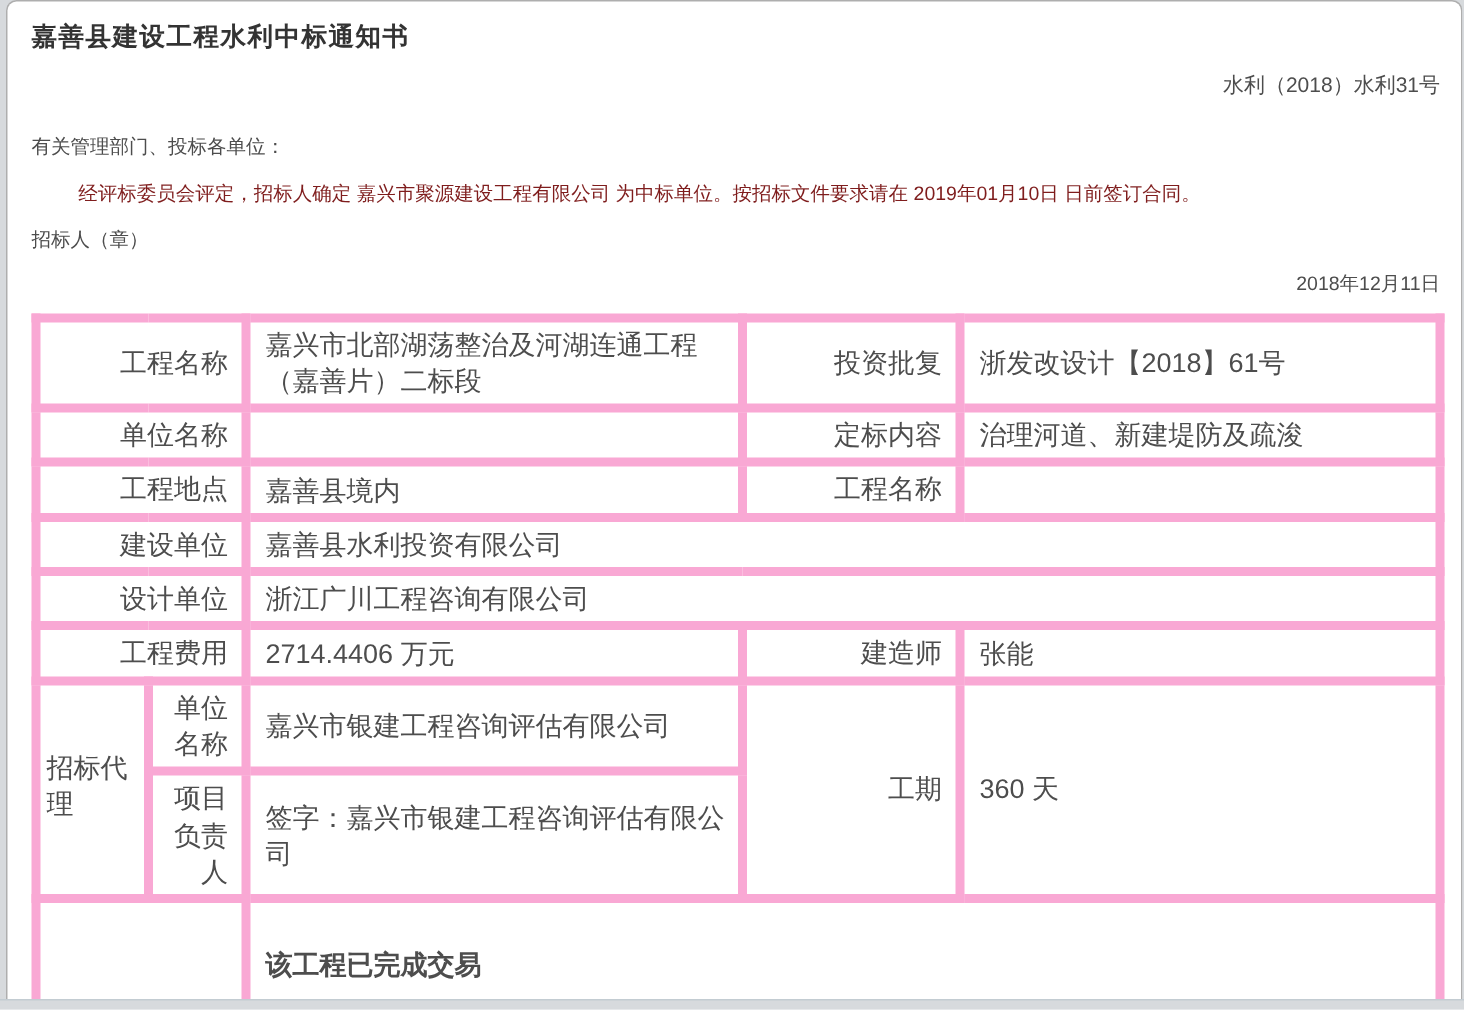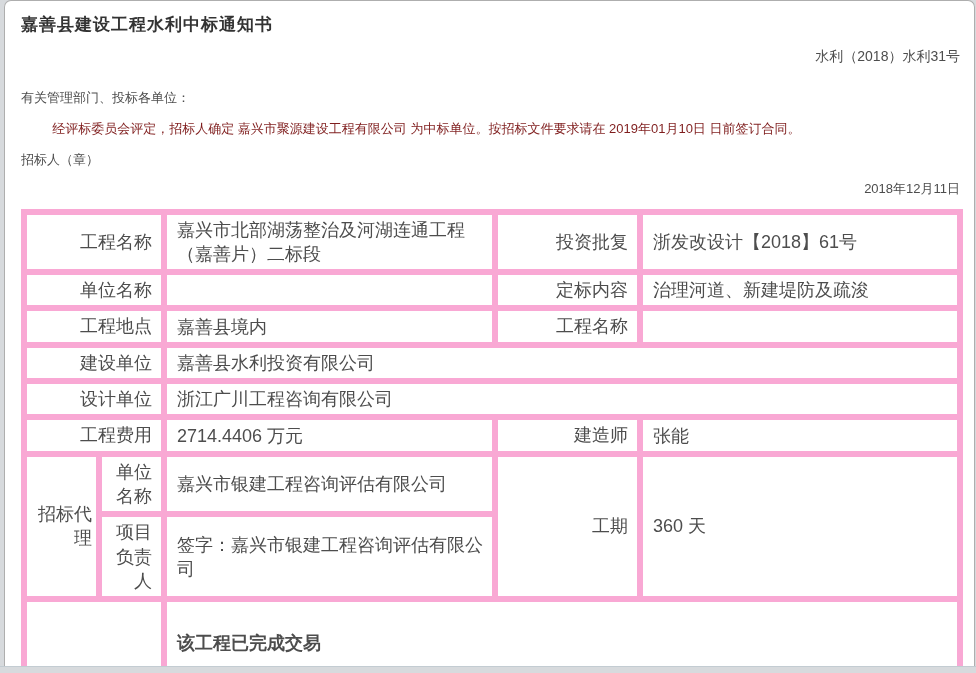--- a/index.html
+++ b/index.html
@@ -162,21 +162,21 @@
         <td class="lbl" colspan="2">设计单位</td>
         <td class="val" colspan="3">浙江广川工程咨询有限公司</td>
       </tr>
       <tr class="r-cost">
         <td class="lbl" colspan="2">工程费用</td>
         <td class="val">2714.4406 万元</td>
         <td class="lbl">建造师</td>
         <td class="val">张能</td>
       </tr>
       <tr class="r-ag1">
-        <td class="lbl" rowspan="2" style="text-align:right; padding:3px 4px;">招标代理</td>
+        <td class="lbl" rowspan="2" style="text-align:left; padding:3px 4px;font-family:Liberation Mono, monospace;">招标代理</td>
         <td class="lbl">单位名称</td>
         <td class="val">嘉兴市银建工程咨询评估有限公司</td>
         <td class="lbl" rowspan="2">工期</td>
         <td class="val" rowspan="2">360 天</td>
       </tr>
       <tr class="r-ag2">
         <td class="lbl">项目负责人</td>
         <td class="val">签字：嘉兴市银建工程咨询评估有限公司</td>
       </tr>
       <tr class="r-op">

